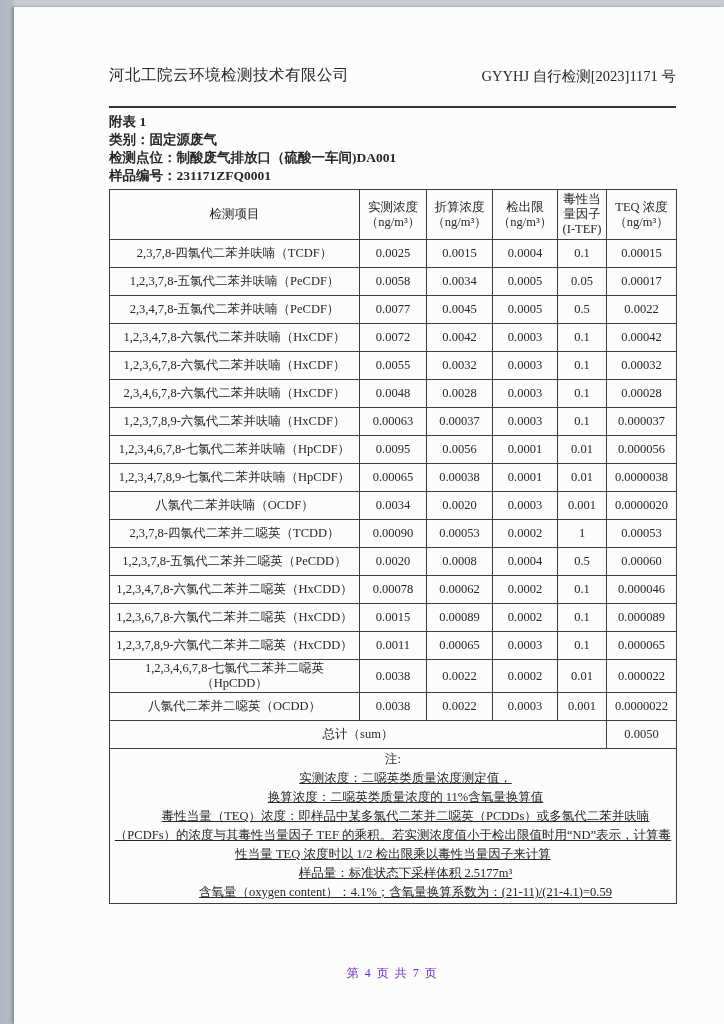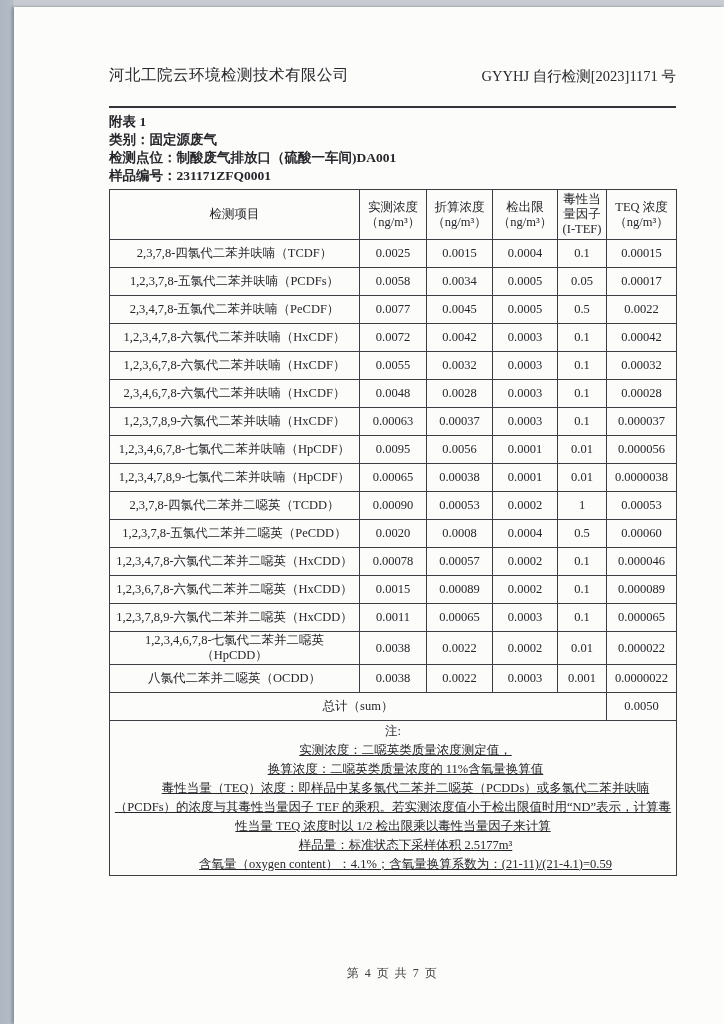--- a/index.html
+++ b/index.html
@@ -49,21 +49,21 @@
   td.notes-cell {
     text-align: left; vertical-align: top;
     padding: 3px 6px 10px 6px;
     font-size: 12.8px; line-height: 1.52; height: 146px;
   }
   .notes-cell p { margin: 0; }
   .notes-cell p.indent { text-indent: 2em; text-decoration: underline; }
   .oxy-underline { text-decoration: underline; }
   .footer {
     position: absolute; bottom: 42px; left: 95px; width: 567px;
-    text-align: center; font-size: 12px; letter-spacing: 1.5px; color: #404040;
+    text-align: center; font-size: 12px; letter-spacing: 1.5px; color: #6d28d9;
   }
 </style>
 </head>
 <body>
 
 <div class="page">
   <div class="content">
 
     <div class="doc-header">
       <span class="company">河北工院云环境检测技术有限公司</span>
@@ -99,21 +99,21 @@
       <tbody>
         <tr>
           <td class="name-cell">2,3,7,8-四氯代二苯并呋喃（TCDF）</td>
           <td>0.0025</td>
           <td>0.0015</td>
           <td>0.0004</td>
           <td>0.1</td>
           <td>0.00015</td>
         </tr>
         <tr>
-          <td class="name-cell">1,2,3,7,8-五氯代二苯并呋喃（PCDFs）</td>
+          <td class="name-cell">1,2,3,7,8-五氯代二苯并呋喃（PeCDF）</td>
           <td>0.0058</td>
           <td>0.0034</td>
           <td>0.0005</td>
           <td>0.05</td>
           <td>0.00017</td>
         </tr>
         <tr>
           <td class="name-cell">2,3,4,7,8-五氯代二苯并呋喃（PeCDF）</td>
           <td>0.0077</td>
           <td>0.0045</td>
@@ -163,39 +163,47 @@
         </tr>
         <tr>
           <td class="name-cell">1,2,3,4,7,8,9-七氯代二苯并呋喃（HpCDF）</td>
           <td>0.00065</td>
           <td>0.00038</td>
           <td>0.0001</td>
           <td>0.01</td>
           <td>0.0000038</td>
         </tr>
         <tr>
+          <td class="name-cell">八氯代二苯并呋喃（OCDF）</td>
+          <td>0.0034</td>
+          <td>0.0020</td>
+          <td>0.0003</td>
+          <td>0.001</td>
+          <td>0.0000020</td>
+        </tr>
+        <tr>
           <td class="name-cell">2,3,7,8-四氯代二苯并二噁英（TCDD）</td>
           <td>0.00090</td>
           <td>0.00053</td>
           <td>0.0002</td>
           <td>1</td>
           <td>0.00053</td>
         </tr>
         <tr>
           <td class="name-cell">1,2,3,7,8-五氯代二苯并二噁英（PeCDD）</td>
           <td>0.0020</td>
           <td>0.0008</td>
           <td>0.0004</td>
           <td>0.5</td>
           <td>0.00060</td>
         </tr>
         <tr>
           <td class="name-cell">1,2,3,4,7,8-六氯代二苯并二噁英（HxCDD）</td>
           <td>0.00078</td>
-          <td>0.00057</td>
+          <td>0.00062</td>
           <td>0.0002</td>
           <td>0.1</td>
           <td>0.000046</td>
         </tr>
         <tr>
           <td class="name-cell">1,2,3,6,7,8-六氯代二苯并二噁英（HxCDD）</td>
           <td>0.0015</td>
           <td>0.00089</td>
           <td>0.0002</td>
           <td>0.1</td>

